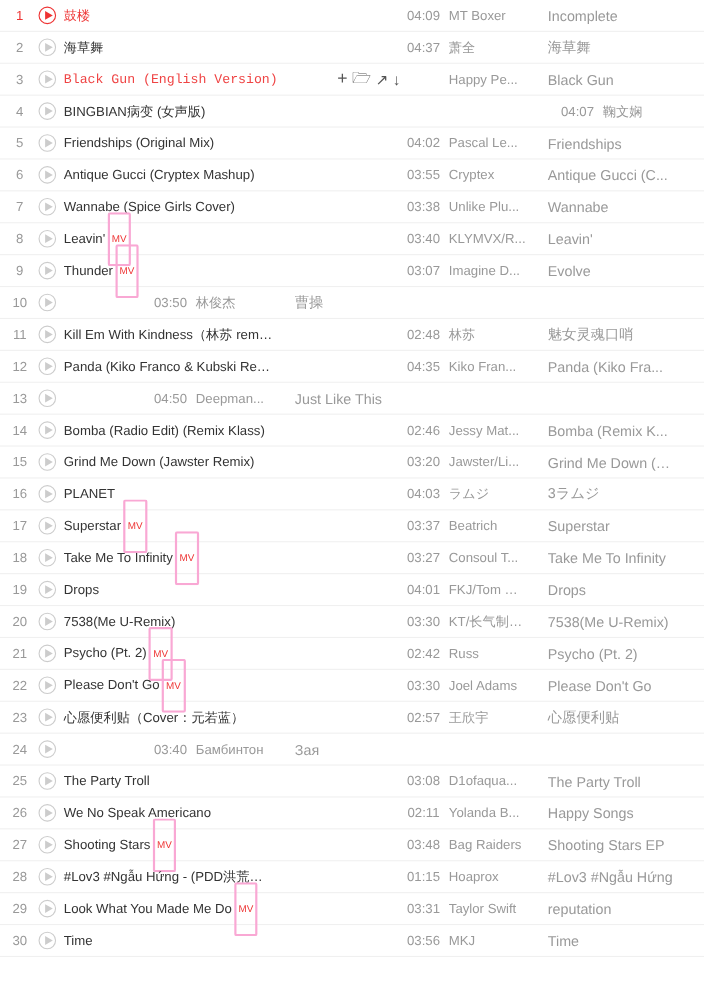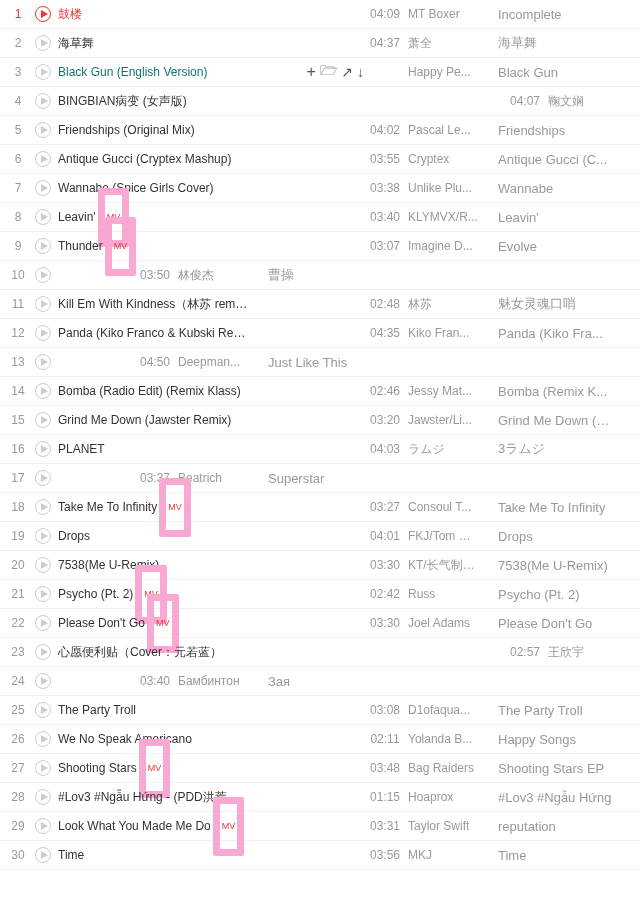--- a/index.html
+++ b/index.html
@@ -70,24 +70,24 @@
       flex: 1;
       min-width: 0;
       overflow: hidden;
       text-overflow: ellipsis;
       white-space: nowrap;
       padding: 0 4px;
       color: #333;
       font-size: 12px;
     }
     .track-title.red { color: #e33; }
-    .track-title.blue { color: #0f766e; }
+    .track-title.blue { color: #ef4444; font-family: Liberation Mono, monospace; }
     .mv-badge {
       display: inline-block;
-      border: 7px solid #f9a8d4;
+      border: 2px solid #f9a8d4;
       color: #e33;
       font-size: 9px;
       padding: 16px 2px;
       line-height: 13px;
       border-radius: 2px;
       margin-left: 2px;
       vertical-align: middle;
     }
     .track-duration {
       width: 42px;
@@ -307,20 +307,21 @@
       <div style="width: 80px; flex-shrink: 0;"></div>
       <div class="track-duration">04:03</div>
       <div class="track-artist">ラムジ</div>
       <div class="track-album">3ラムジ</div>
     </div>
     <div class="track-row">
       <div class="track-num">17</div>
       <div class="play-btn">
         <div class="play-icon"></div>
       </div>
+      <div class="track-title">Superstar<span class="mv-badge">MV</span></div>
       <div style="width: 80px; flex-shrink: 0;"></div>
       <div class="track-duration">03:37</div>
       <div class="track-artist">Beatrich</div>
       <div class="track-album">Superstar</div>
     </div>
     <div class="track-row">
       <div class="track-num">18</div>
       <div class="play-btn">
         <div class="play-icon"></div>
       </div>
@@ -376,20 +377,21 @@
     </div>
     <div class="track-row">
       <div class="track-num">23</div>
       <div class="play-btn">
         <div class="play-icon"></div>
       </div>
       <div class="track-title">心愿便利贴（Cover：元若蓝）</div>
       <div style="width: 80px; flex-shrink: 0;"></div>
       <div class="track-duration">02:57</div>
       <div class="track-artist">王欣宇</div>
+      <div class="track-album">心愿便利贴</div>
     </div>
     <div class="track-row">
       <div class="track-num">24</div>
       <div class="play-btn">
         <div class="play-icon"></div>
       </div>
       <div style="width: 80px; flex-shrink: 0;"></div>
       <div class="track-duration">03:40</div>
       <div class="track-artist">Бамбинтон</div>
       <div class="track-album">Зая</div>

